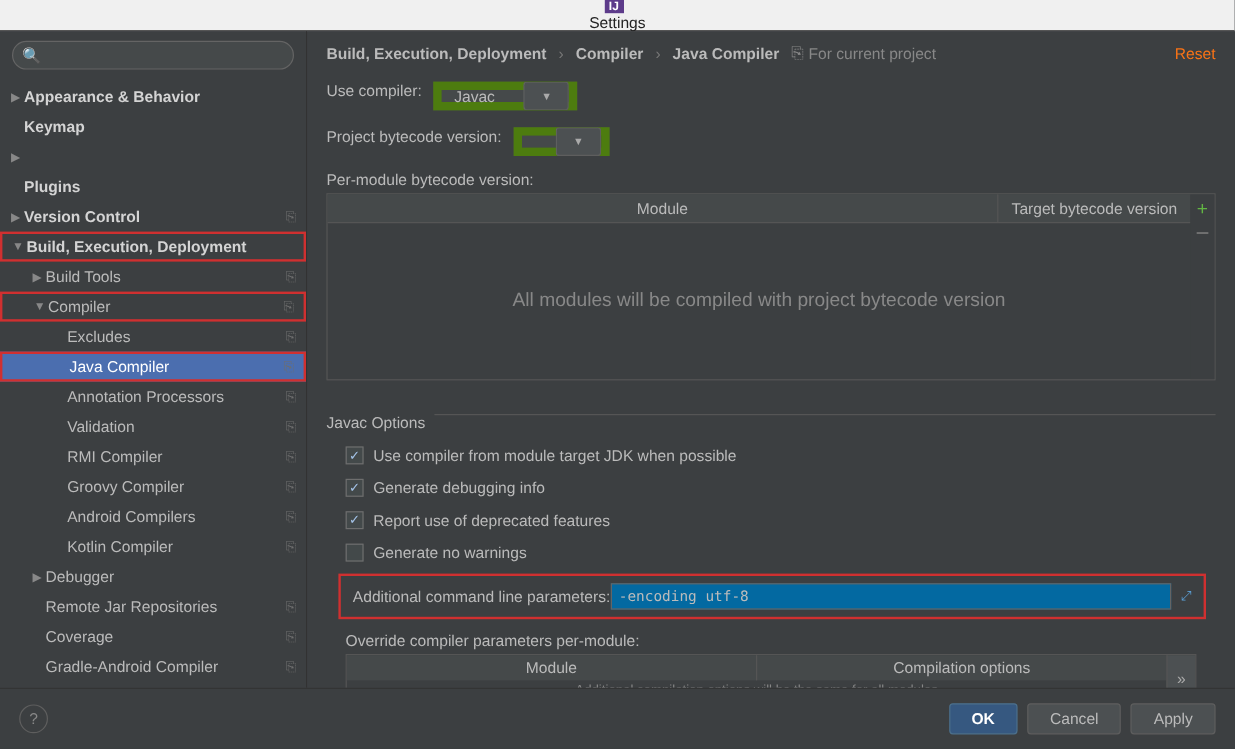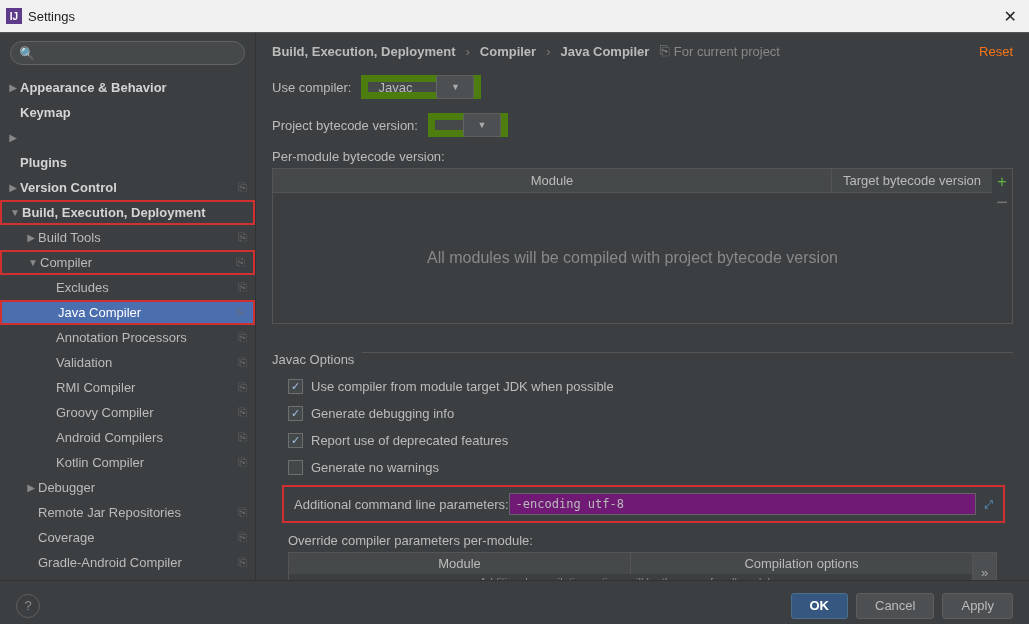--- a/index.html
+++ b/index.html
@@ -1,18 +1,18 @@
 <!DOCTYPE html>
 <html><head>
 <meta charset="utf-8">
 <style>
 * { margin: 0; padding: 0; box-sizing: border-box; font-family: "Segoe UI", Arial, sans-serif; font-size: 13px; }
 body { background: #3c3f41; color: #bbbbbb; width: 1029px; height: 624px; overflow: hidden; position: relative; }
 
-.titlebar { background: #f0f0f0; height: 26px; display: flex; align-items: center; padding: 16px 6px; border-bottom: 1px solid #555; color: #222; }
+.titlebar { background: #f0f0f0; height: 26px; display: flex; align-items: center; padding: 0 6px; border-bottom: 1px solid #555; color: #222; flex-direction: column; }
 .titlebar .app-icon { width: 16px; height: 16px; background: #5d3b8a; margin-right: 6px; display: inline-flex; align-items: center; justify-content: center; color: #fff; font-size: 10px; font-weight: bold; }
 .titlebar .title { flex: 1; }
 .titlebar .close { font-size: 16px; color: #222; cursor: pointer; padding: 0 6px; }
 
 .main-layout { display: flex; height: 547px; }
 
 .sidebar { width: 256px; background: #3c3f41; border-right: 1px solid #323232; display: flex; flex-direction: column; }
 .search-wrap { padding: 8px 10px; }
 .search { display: flex; align-items: center; background: #45494a; border: 1px solid #646464; border-radius: 14px; height: 24px; padding: 0 8px; }
 .search input { background: transparent; border: none; outline: none; color: #bbb; flex: 1; font-size: 12px; }
@@ -34,21 +34,21 @@
 .ind-2 { padding-left: 42px; }
 
 .content { flex: 1; display: flex; flex-direction: column; background: #3c3f41; }
 .breadcrumb-row { display: flex; align-items: center; padding: 10px 16px 8px 16px; }
 .breadcrumb { display: flex; align-items: center; gap: 10px; color: #bbbbbb; font-weight: bold; flex: 1; }
 .breadcrumb .sep { color: #777; font-weight: normal; }
 .for-project { color: #888; font-size: 12px; display: flex; align-items: center; gap: 4px; font-weight: normal; }
 .reset-link { color: #f97316; cursor: pointer; }
 
 .form-area { padding: 4px 16px; flex: 1; overflow: hidden; display: flex; flex-direction: column; }
-.form-row { display: flex; align-items: center; margin: 4px 0; }
+.form-row { display: flex; margin: 4px 0; }
 .form-row label { color: #bbbbbb; margin-right: 10px; }
 .combo { display: inline-flex; align-items: center; background: #45494a; border: 7px solid #4d7c0f; height: 24px; }
 .combo .val { padding: 0 10px; color: #bbb; min-width: 60px; }
 .combo .btn { width: 18px; height: 24px; border-left: 1px solid #646464; display: flex; align-items: center; justify-content: center; color: #aaa; font-size: 9px; background: #4c5052; }
 .mini-combo .val { min-width: 12px; }
 
 .section-label { color: #bbbbbb; margin: 8px 0 4px 0; }
 
 .module-table { border: 1px solid #555; background: #3c3f41; margin-bottom: 4px; }
 .module-table .header { display: flex; background: #45494a; border-bottom: 1px solid #555; }
@@ -65,21 +65,21 @@
 .fieldset-line { border-top: 1px solid #555; margin-bottom: 8px; }
 
 .checkbox-row { display: flex; align-items: center; margin: 6px 0 6px 16px; }
 .checkbox-row .cb { width: 15px; height: 15px; border: 1px solid #6e6e6e; background: #43494a; margin-right: 8px; display: flex; align-items: center; justify-content: center; font-size: 11px; color: #a4c3e8; }
 .checkbox-row .cb.checked::before { content: "✓"; }
 .checkbox-row .lbl { color: #bbbbbb; }
 
 .highlight-red { border: 2px solid #d03030; padding: 6px 10px; margin: 4px 8px 4px 10px; }
 .param-row { display: flex; align-items: center; }
 .param-row label { color: #bbbbbb; margin-right: 0; }
-.param-input { flex: 1; background: #701a75; border: 1px solid #646464; height: 22px; padding: 0 6px; color: #bbb; font-family: "Consolas", monospace; font-size: 12px; outline: none; }
+.param-input { flex: 1; background: #0369a1; border: 1px solid #646464; height: 22px; padding: 0 6px; color: #bbb; font-family: "Consolas", monospace; font-size: 12px; outline: none; }
 .expand-icon { color: #5b9fd6; margin-left: 8px; cursor: pointer; font-size: 11px; }
 
 .override-label { color: #bbbbbb; margin: 6px 0 4px 16px; }
 .override-table { margin: 0 16px; border: 1px solid #555; }
 .override-table .header { display: flex; background: #45494a; }
 .override-table .header .col { padding: 3px 8px; color: #bbbbbb; text-align: center; border-right: 1px solid #555; }
 .override-table .header .col:last-child { border-right: none; }
 .override-table-wrap { display: flex; }
 .override-table .body { flex: 1; height: 18px; text-align: center; color: #888; font-size: 11px; padding-top: 2px; overflow: hidden; }
 .override-table .side { width: 24px; display: flex; align-items: center; justify-content: center; color: #aaa; background: #4c5052; border-left: 1px solid #555; cursor: pointer; }

